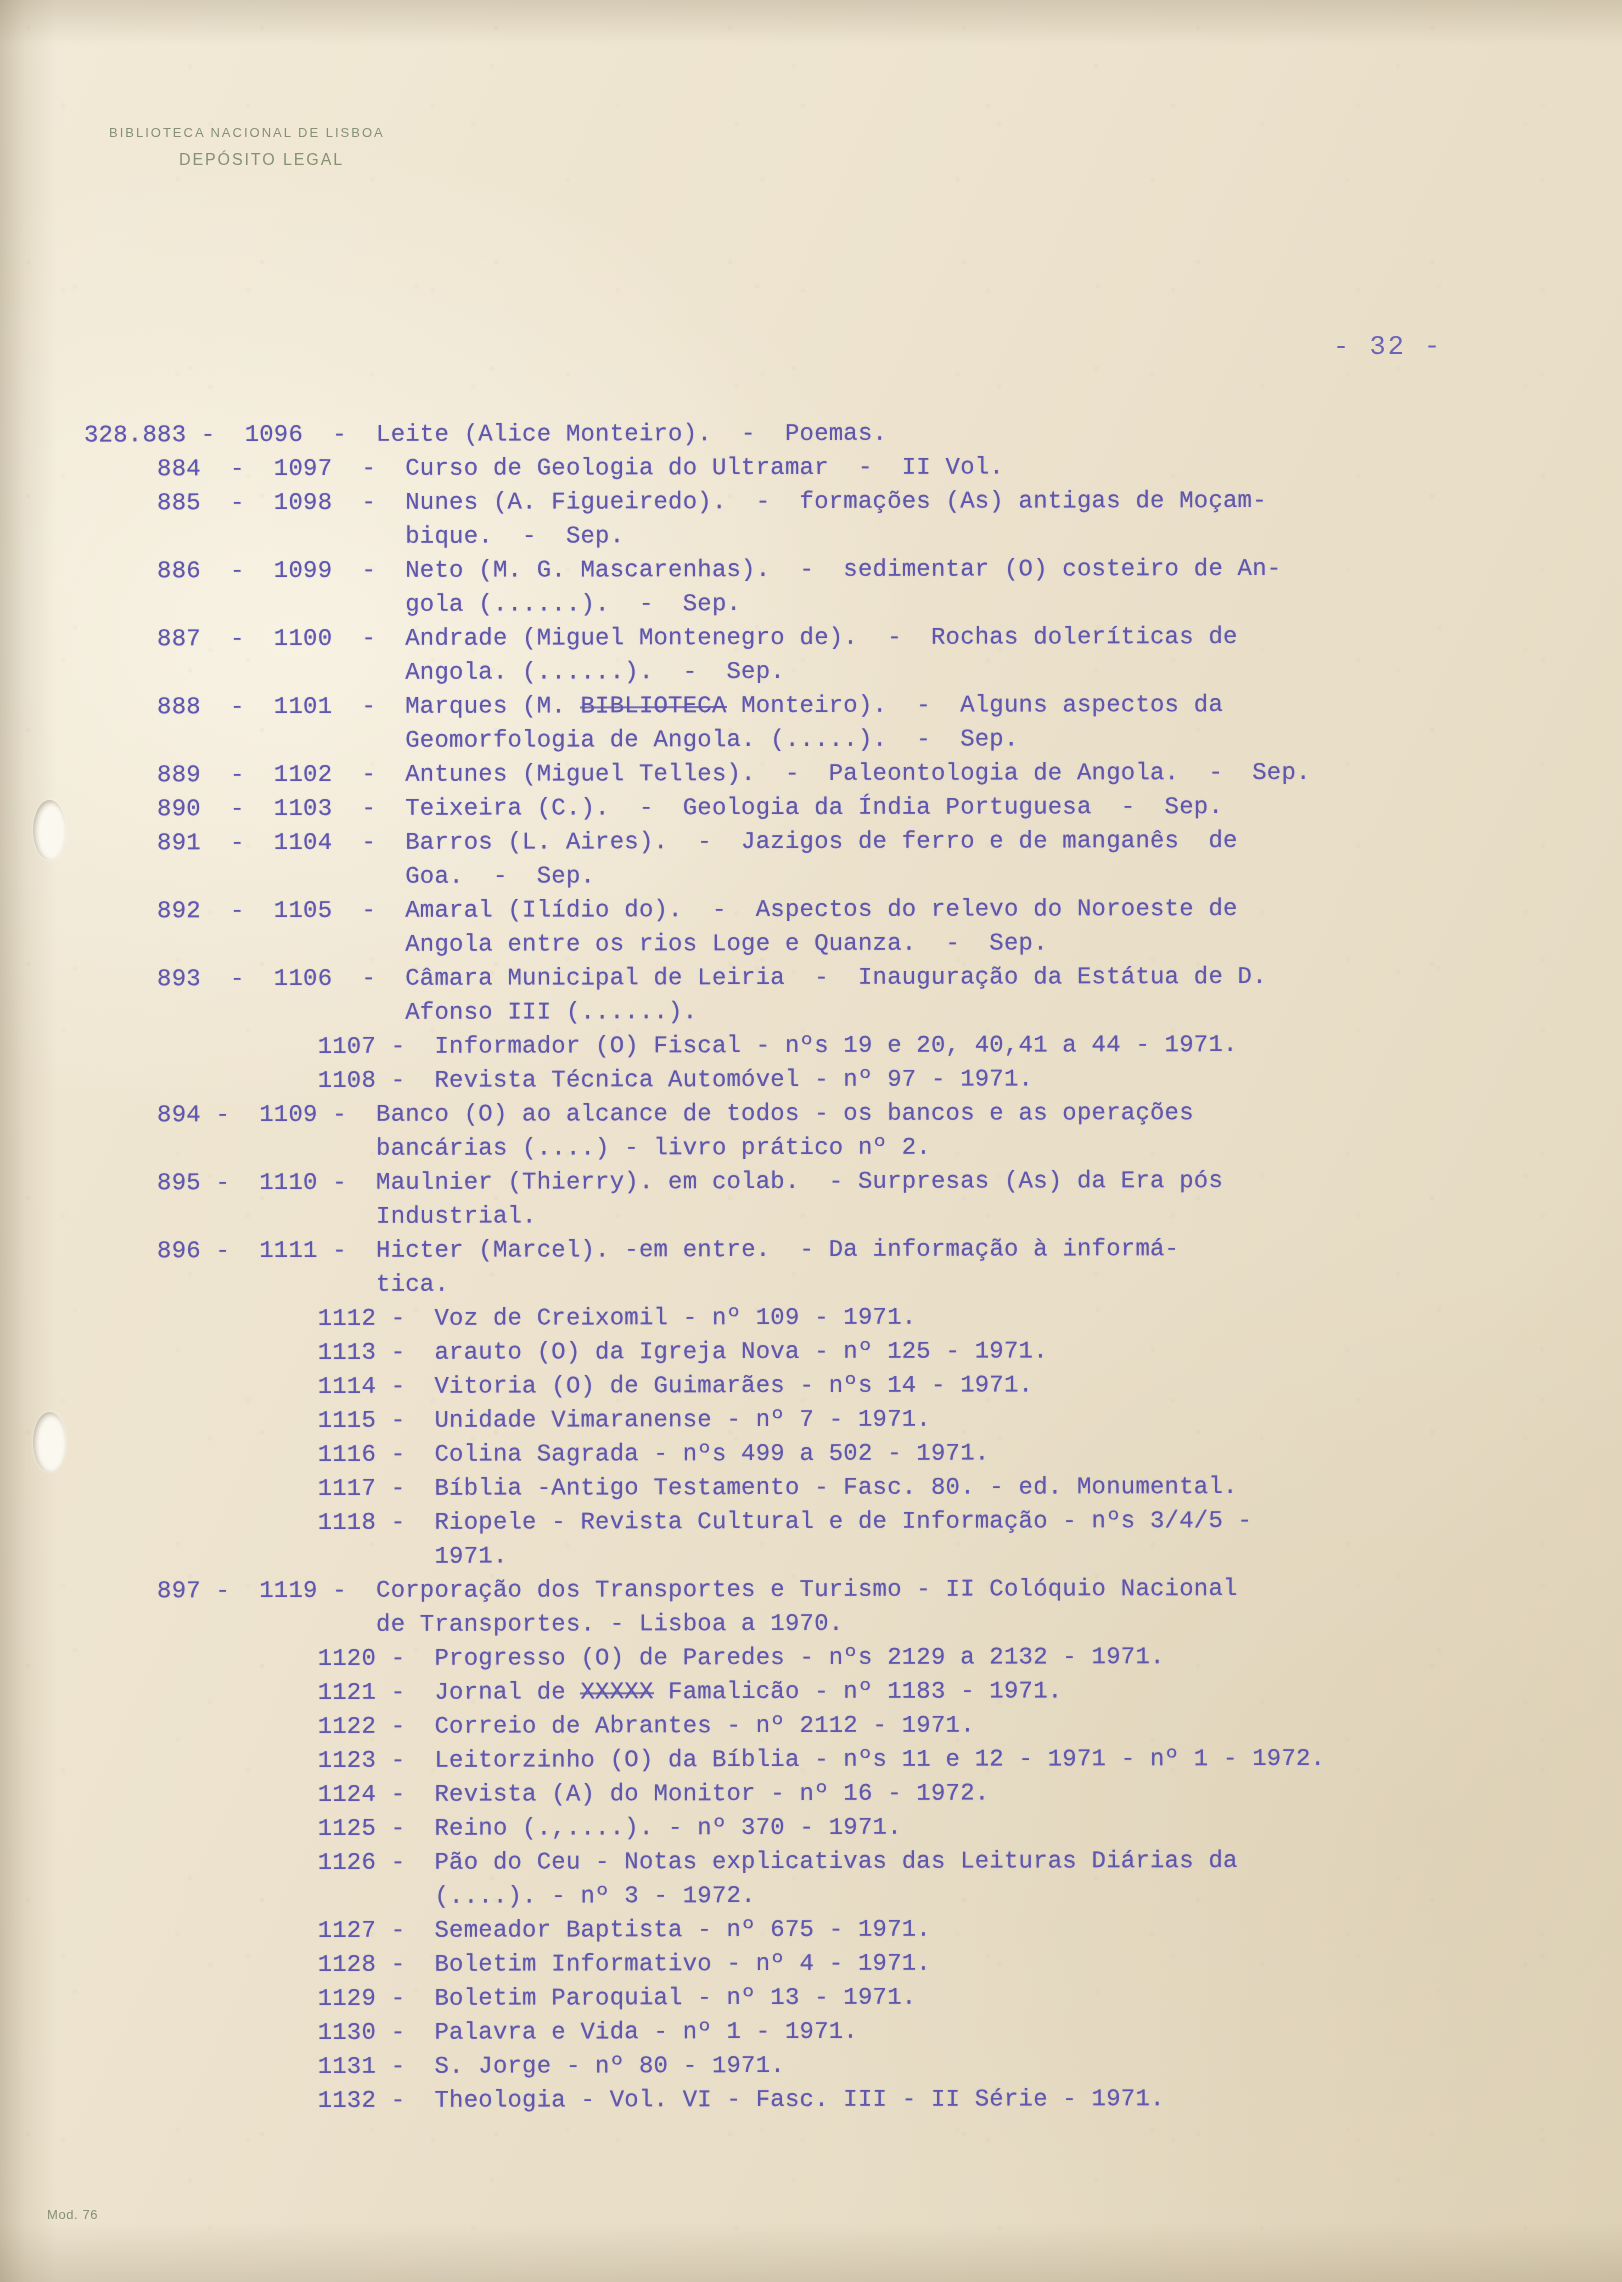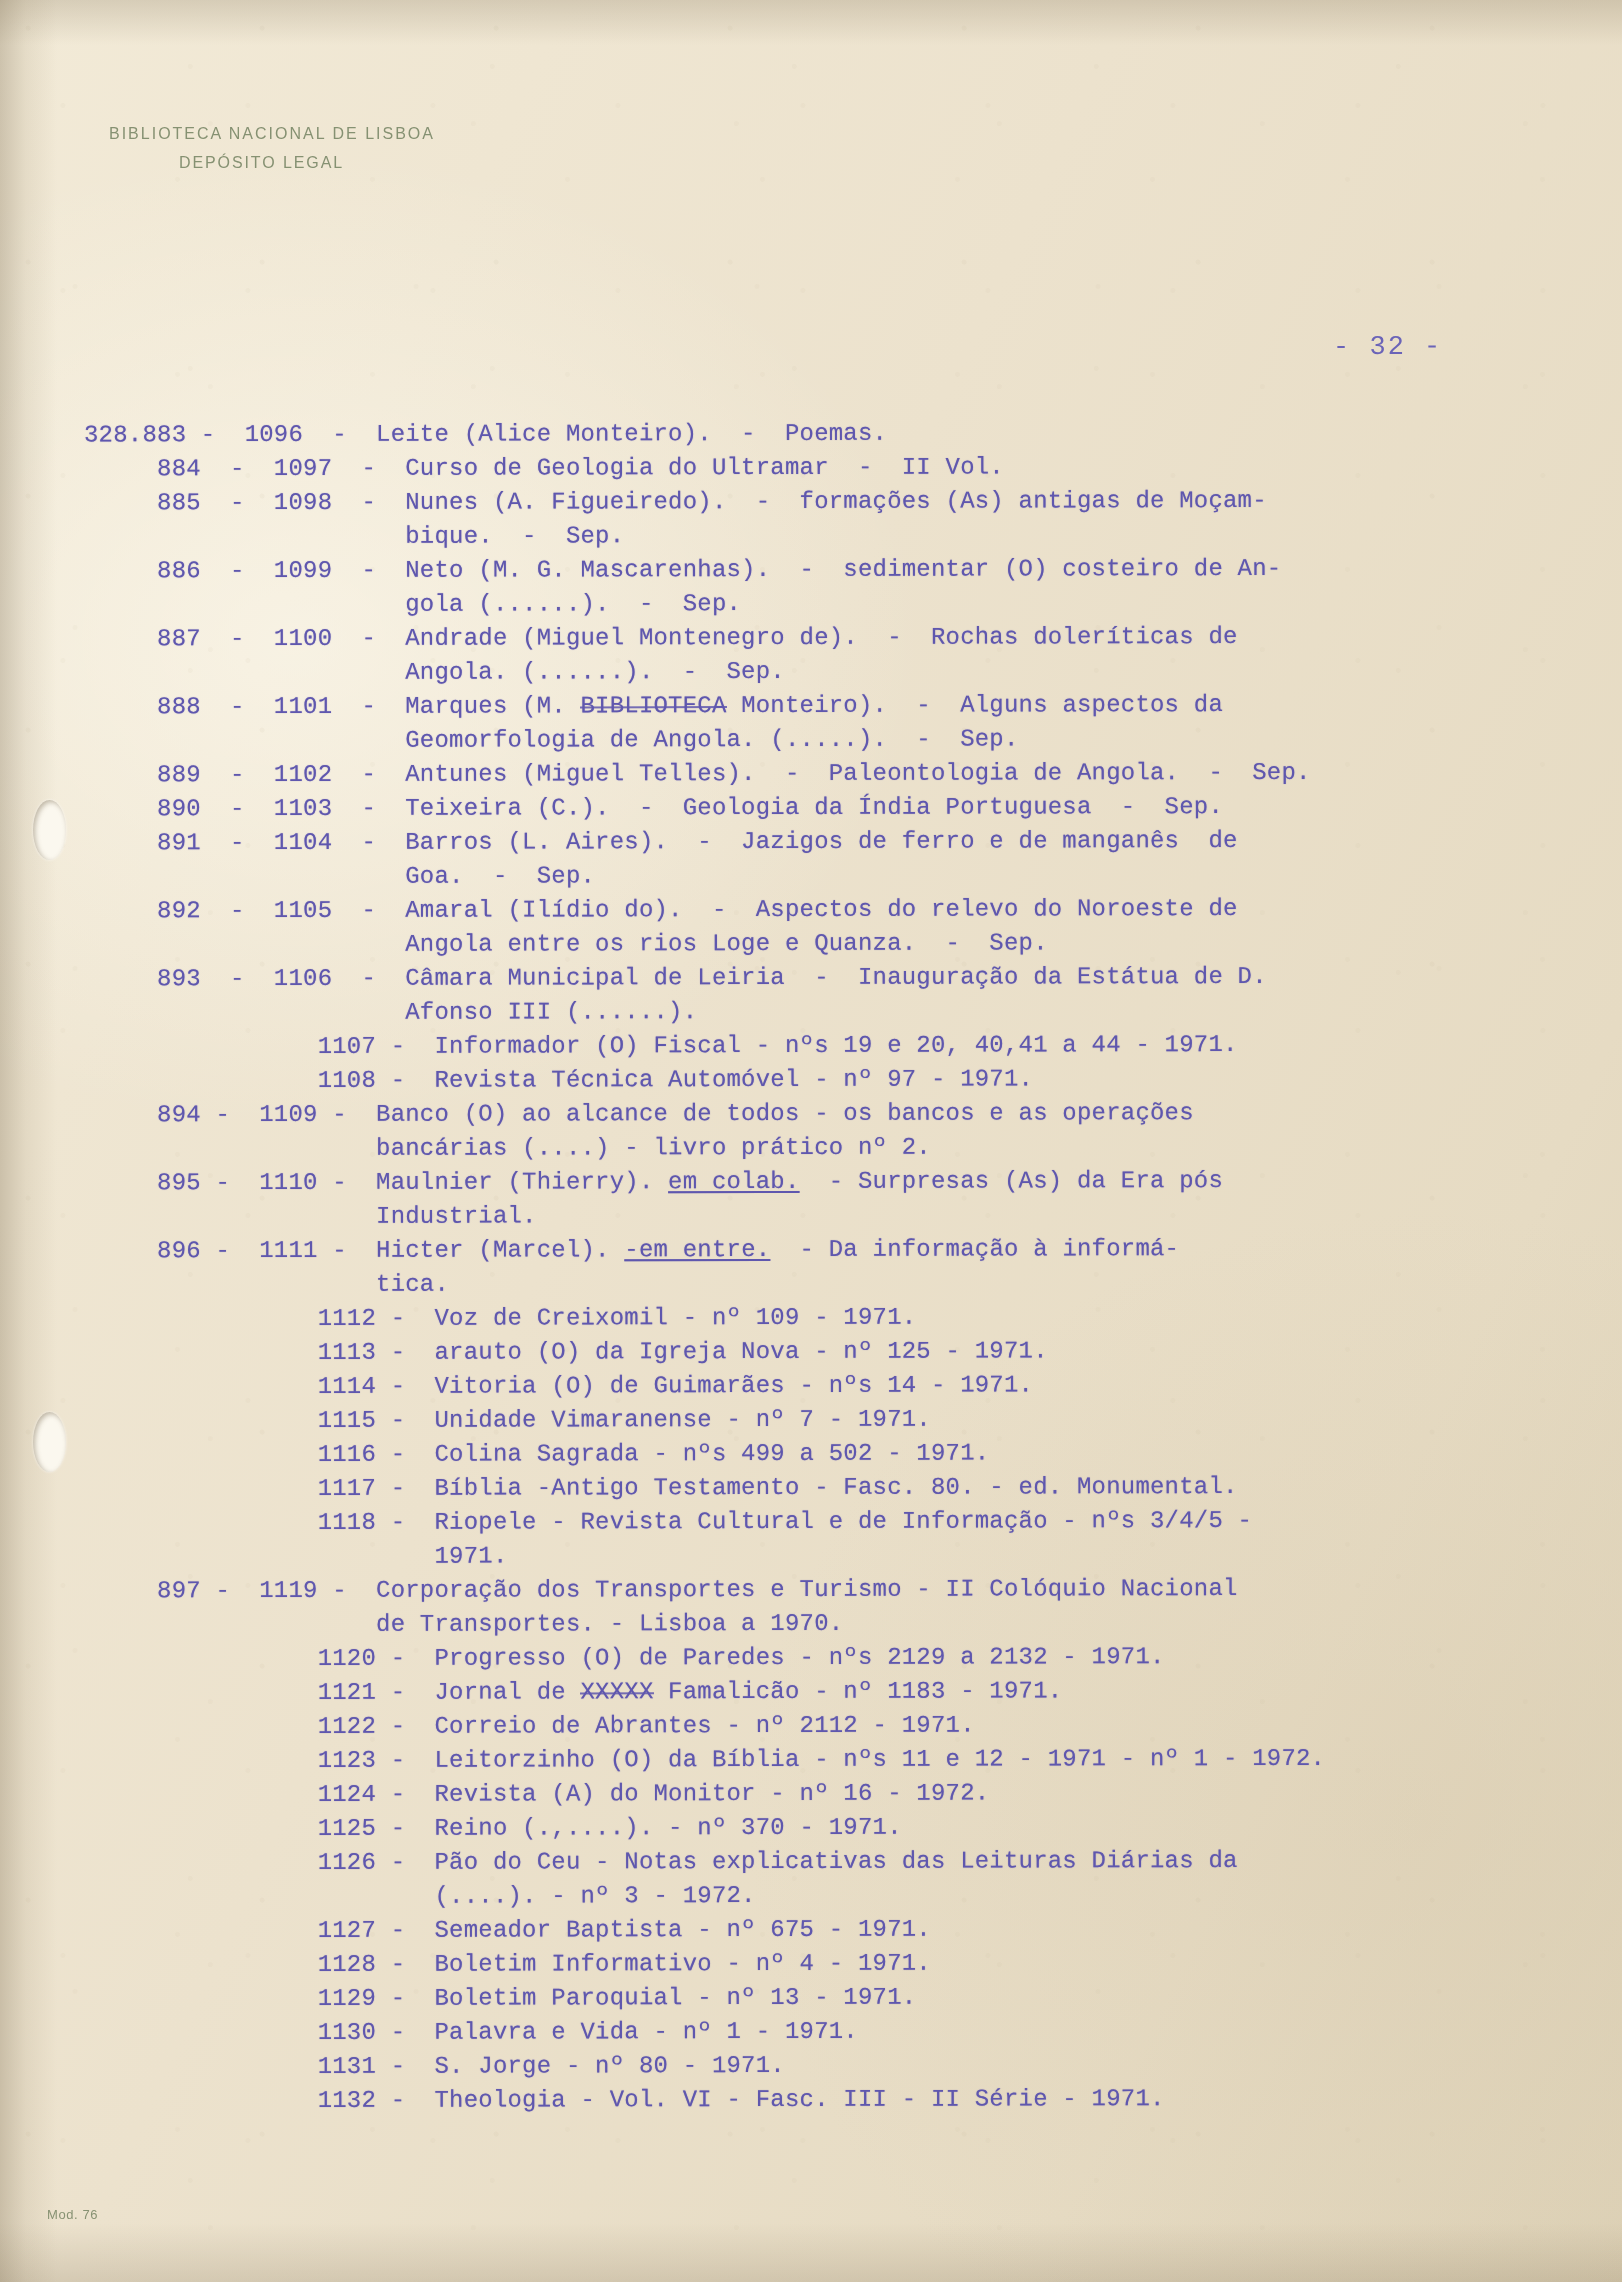--- a/index.html
+++ b/index.html
@@ -76,21 +76,21 @@
   
   #stamp {
     position: absolute;
     left: 109px;
     top: 125px;
     color: #7d8a6a;
     font-family: "Liberation Sans", sans-serif;
     opacity: .92;
   }
   #stamp .line1 {
-    font-size: 16px;
+    font-size: 13px;
     letter-spacing: 2px;
     white-space: nowrap;
   }
   #stamp .line2 {
     font-size: 16px;
     letter-spacing: 1.9px;
     margin-top: 10.7px;
     margin-left: 70px;
     white-space: nowrap;
   }
@@ -118,21 +118,20 @@
     font-size: 24px;
     line-height: 34px;
     letter-spacing: 0.2px;
     text-shadow: 0 0 1.1px rgba(95,87,174,.55);
   }
   .ln {
     white-space: pre;
     transform: rotate(-0.12deg);
   }
   .ln .u {
-    text-decoration: underline;
     text-decoration-thickness: 1.5px;
     text-underline-offset: 2.9px;
   }
   .ln .xout {
     position: relative;
   }
   .ln .xout::after {
     content: "";
     position: absolute;
     left: 0; right: 0;

